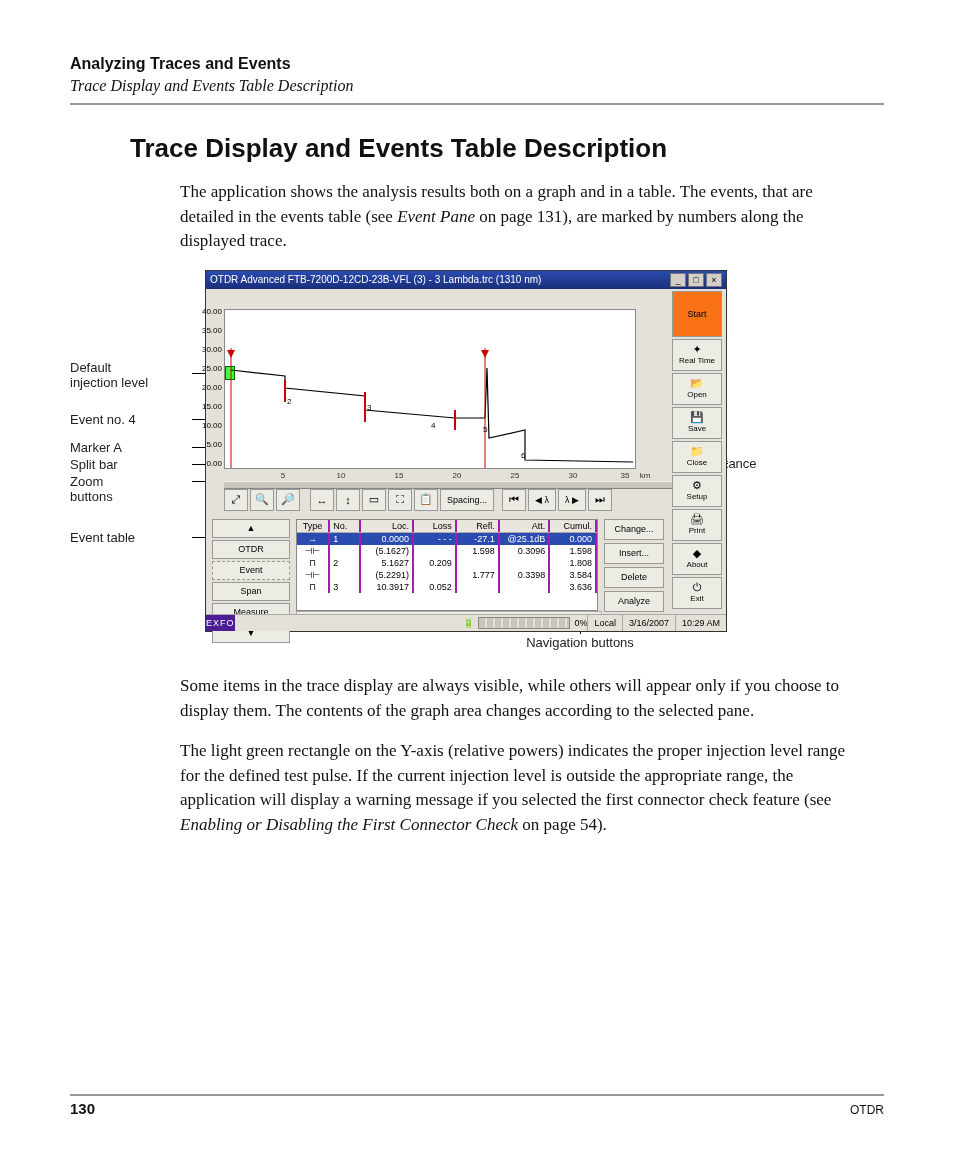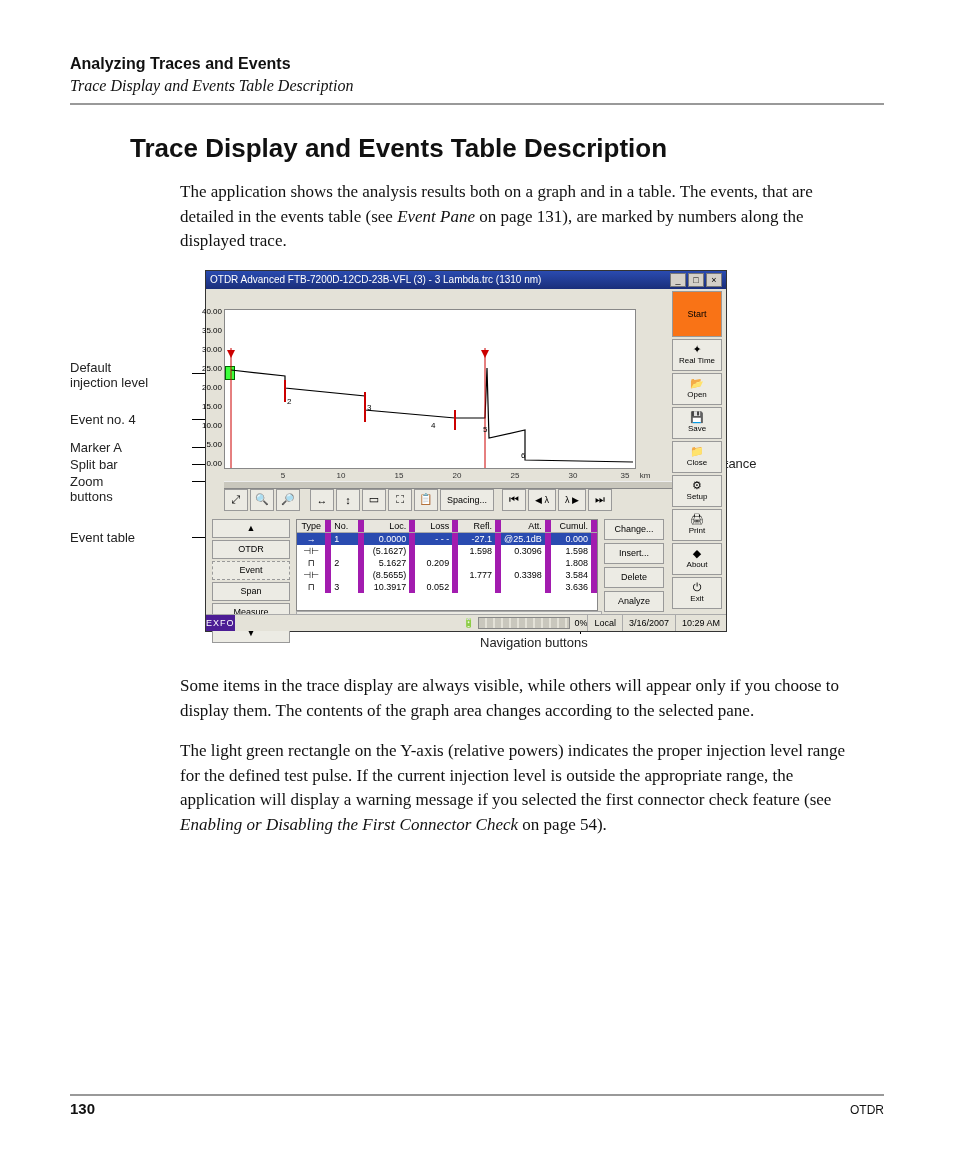--- a/index.html
+++ b/index.html
@@ -200,21 +200,21 @@
     background: #fff;
     border: 1px solid #888;
     font-size: 9px;
   }
   .evh {
     display: flex;
     background: #e8e6de;
     border-bottom: 1px solid #aaa;
   }
   .evh div, .evr div {
-    border-right: 6px solid #a21caf;
+    border-right: 2px solid #a21caf;
     padding: 1px 3px;
     overflow: hidden;
     white-space: nowrap;
   }
   .c-type{width:26px;text-align:center;} .c-no{width:24px;} .c-loc{width:46px;text-align:right;}
   .c-loss{width:36px;text-align:right;} .c-refl{width:36px;text-align:right;}
   .c-att{width:44px;text-align:right;} .c-cum{width:40px;text-align:right;}
   .evr { display:flex; }
   .evr.sel { background:#2a4bb0; color:#fff; }
   .commentrow {
@@ -367,21 +367,21 @@
     <div class="callout-line" style="left:122px;top:211px;width:30px;"></div>
 
     <div class="callout" style="left:0;top:260px;width:120px;">Event table</div>
     <div class="callout-line" style="left:122px;top:267px;width:100px;"></div>
 
     <div class="callout right" style="left:636px;top:186px;">
       <span>Distance</span><br><span>unit</span>
     </div>
     <div class="callout-line" style="left:570px;top:193px;width:88px;"></div>
 
-    <div class="callout" style="left:410px;top:365px;width:200px;">Navigation buttons</div>
+    <div class="callout" style="left:410px;top:365px;width:200px;text-align:center;">Navigation buttons</div>
     <div class="callout-line" style="left:510px;top:340px;width:1px;height:24px;"></div>
 
     <div class="shot">
       <div class="titlebar">
         <span>OTDR Advanced FTB-7200D-12CD-23B-VFL (3) - 3 Lambda.trc (1310 nm)</span>
         <span class="spacer"></span>
         <span class="winbtn">_</span>
         <span class="winbtn">□</span>
         <span class="winbtn">×</span>
       </div>
@@ -494,21 +494,21 @@
             <div class="c-no">2</div>
             <div class="c-loc">5.1627</div>
             <div class="c-loss">0.209</div>
             <div class="c-refl"></div>
             <div class="c-att"></div>
             <div class="c-cum">1.808</div>
         </div>
         <div class="evr">
           <div class="c-type">⊣⊢</div>
             <div class="c-no"></div>
-            <div class="c-loc">(8.5655)</div>
+            <div class="c-loc">(5.2291)</div>
             <div class="c-loss"></div>
             <div class="c-refl">1.777</div>
             <div class="c-att">0.3398</div>
             <div class="c-cum">3.584</div>
         </div>
         <div class="evr">
           <div class="c-type">⊓</div>
             <div class="c-no">3</div>
             <div class="c-loc">10.3917</div>
             <div class="c-loss">0.052</div>

